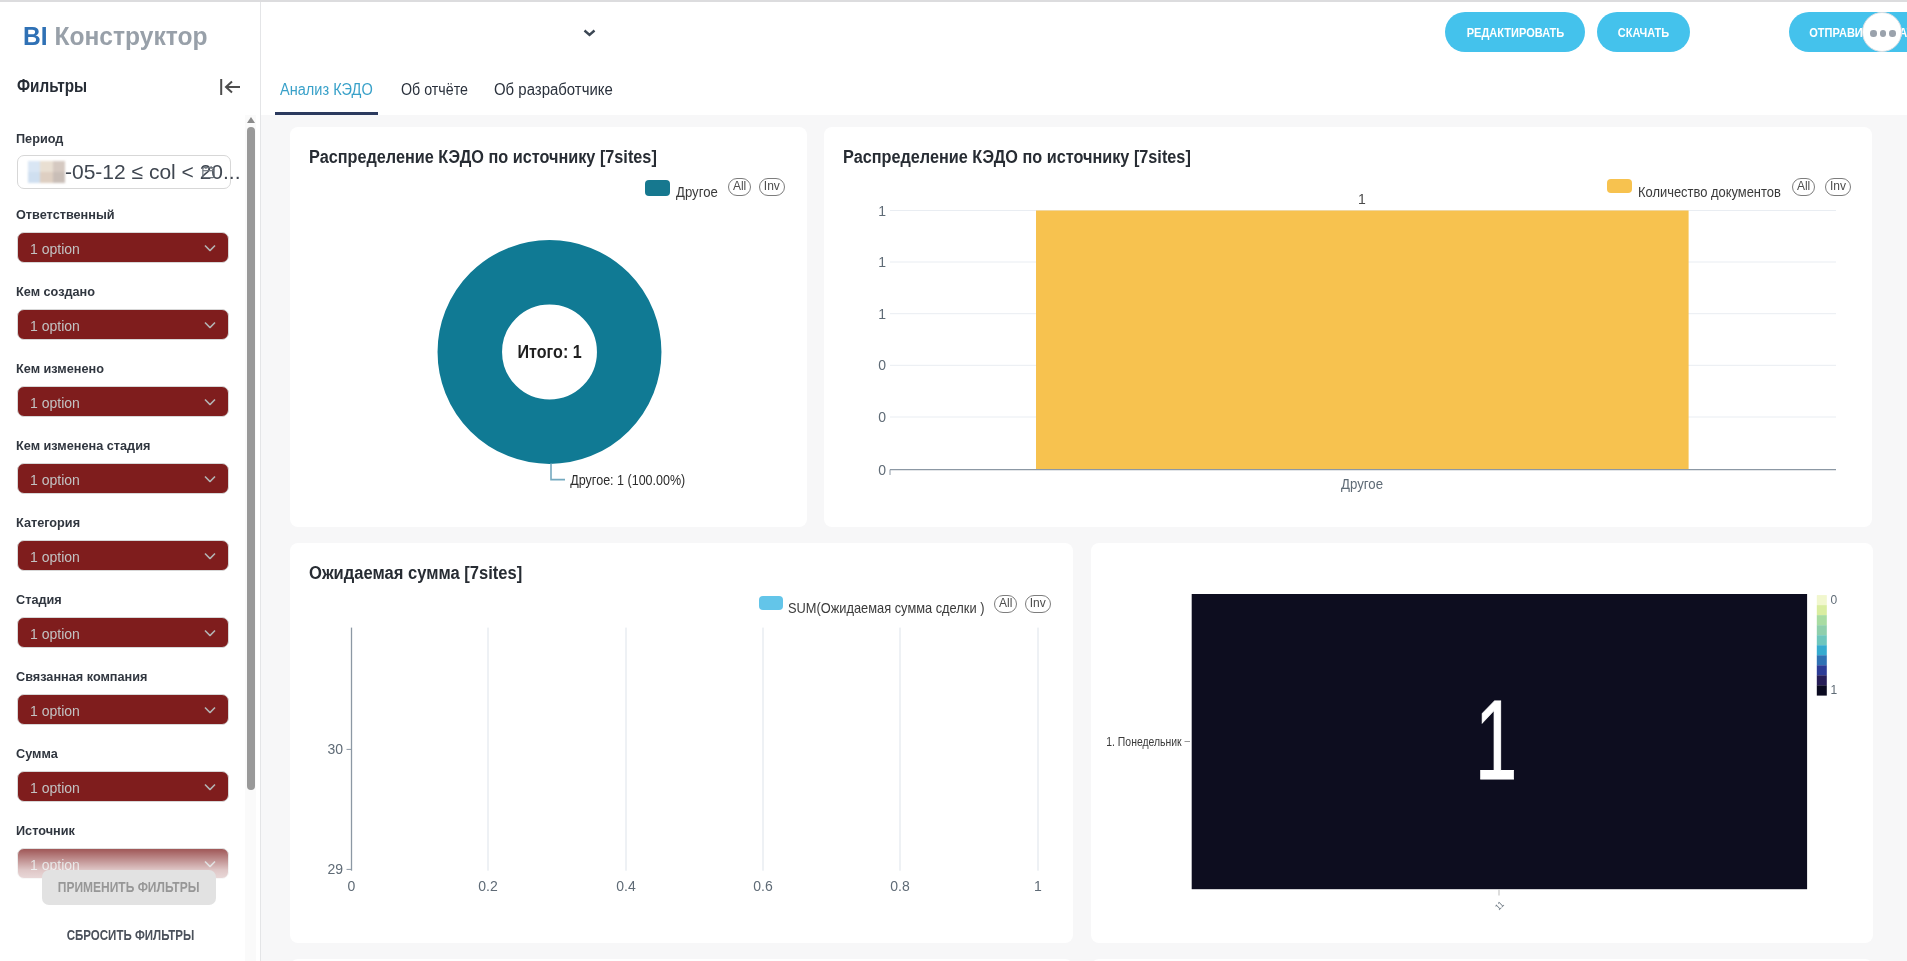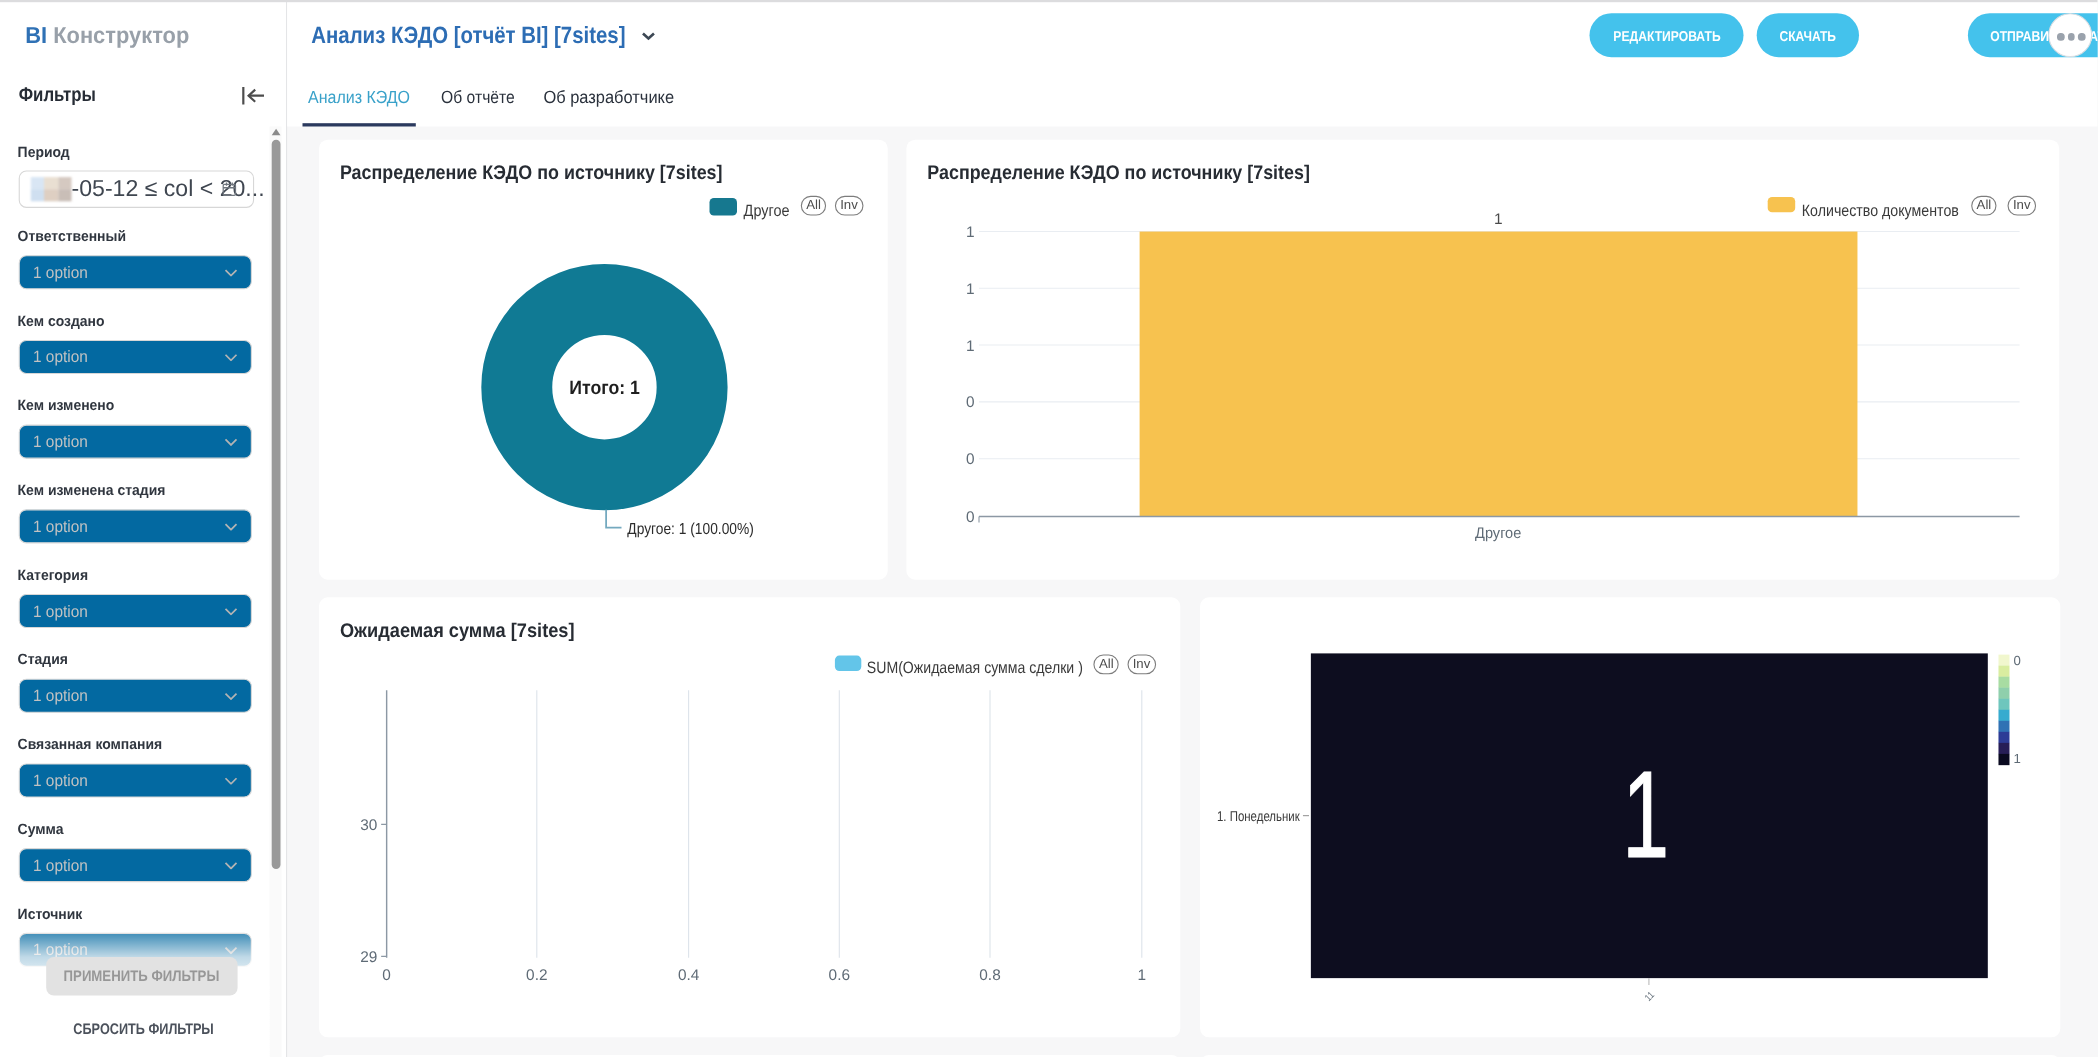--- a/index.html
+++ b/index.html
@@ -2,26 +2,26 @@
 <html lang="ru"><head>
 <meta charset="utf-8">
 <style>
   * { margin:0; padding:0; box-sizing:border-box; }
   html,body { width:1907px; height:961px; overflow:hidden; }
   body { font-family:"Liberation Sans", sans-serif; background:#f7f7f8; position:relative; }
   .abs { position:absolute; }
 
   
   #sidebar { position:absolute; left:0; top:0; width:261px; height:961px; background:#fff; border-right:1px solid #e4e5e7; }
-  #logo { position:absolute; left:23px; top:21px; font-size:21px; font-weight:bold; color:#2f71b5; white-space:nowrap; }
+  #logo { position:absolute; left:23px; top:21px; font-size:26px; font-weight:bold; color:#2f71b5; white-space:nowrap; }
   .sx { display:inline-block; transform-origin:0 50%; white-space:nowrap; }
   .sxc { display:inline-block; transform-origin:50% 50%; white-space:nowrap; }
   #flt-title { position:absolute; left:17px; top:76px; font-size:18px; font-weight:bold; color:#262c35; }
   .flabel { position:absolute; left:16px; font-size:13.5px; font-weight:bold; color:#30363f; white-space:nowrap; }
-  .fselect { position:absolute; left:17px; width:212px; height:31px; border:1px solid #d7d7d7; border-radius:7px; background:#0369a1; }
+  .fselect { position:absolute; left:17px; width:212px; height:31px; border:1px solid #d7d7d7; border-radius:7px; background:#7f1d1d; }
   .fselect .ph { position:absolute; left:12px; top:50%; transform:translateY(-50%) scaleX(0.935); transform-origin:0 50%; font-size:15px; color:#c2c2c2; }
   .fselect svg.chev { position:absolute; right:12px; top:50%; transform:translateY(-50%); }
   #dateinput { position:absolute; left:17px; top:155px; width:214px; height:34px; border:1px solid #d7d7d7; border-radius:7px; background:#fff; }
   #dateinput .txt { position:absolute; left:47px; top:50%; transform:translateY(-50%); font-size:21px; color:#3f4650; white-space:nowrap; }
   #blurblk { position:absolute; left:10px; top:5px; width:37px; height:22px; filter:blur(1px); display:grid; grid-template-columns:1fr 1fr 1fr; grid-template-rows:1fr 1fr; }
   #calico { position:absolute; right:15px; top:50%; transform:translateY(-50%); }
   #applybtn { position:absolute; left:42px; top:870px; width:174px; height:35px; background:#e2e2e2; border-radius:7px; color:#979797; font-size:14px; font-weight:bold; text-align:center; line-height:35px; z-index:5; }
   #resetbtn { position:absolute; left:8px; top:927px; width:245px; text-align:center; color:#4b515b; font-size:14px; font-weight:bold; z-index:5; }
   #fade { position:absolute; left:0; top:838px; width:245px; height:123px; background:linear-gradient(180deg, rgba(255,255,255,0) 0%, rgba(255,255,255,0.75) 26%, #fff 48%); z-index:4; }
   #collapse { position:absolute; left:220px; top:78px; }
@@ -169,21 +169,20 @@
 
   <div id="fade"></div>
   <div id="applybtn"><span class="sxc" style="transform:scaleX(0.857);">ПРИМЕНИТЬ ФИЛЬТРЫ</span></div>
   <div id="resetbtn"><span class="sxc" style="transform:scaleX(0.824);">СБРОСИТЬ ФИЛЬТРЫ</span></div>
   <div id="sb-track"></div>
   <div id="sb-arrow"></div>
   <div id="sb-thumb"></div>
 </div>
 
 <div id="header">
-  <div id="ptitle"><span class="sx" style="transform:scaleX(0.862);">Анализ КЭДО [отчёт BI] [7sites]</span></div>
   <svg id="tchev" width="13" height="8" viewBox="0 0 13 8">
       <path d="M1.5 1.5 L6.5 6 L11.5 1.5" stroke="#3c4754" stroke-width="2.4" fill="none"></path>
     </svg>
   <div class="tab" id="tab1"><span class="sx" style="transform:scaleX(0.909);">Анализ КЭДО</span></div>
   <div class="tab" id="tab2"><span class="sx" style="transform:scaleX(0.89);">Об отчёте</span></div>
   <div class="tab" id="tab3"><span class="sx" style="transform:scaleX(0.934);">Об разработчике</span></div>
   <div id="tabline"></div>
   <div class="btn" id="btn1"><span class="sxc" style="transform:scaleX(0.849);">РЕДАКТИРОВАТЬ</span></div>
   <div class="btn" id="btn2"><span class="sxc" style="transform:scaleX(0.843);">СКАЧАТЬ</span></div>
   <div class="btn" id="btn3"><span class="sxc" style="transform:scaleX(0.849);">ОТПРАВИТЬ В ЧАТ</span></div>

